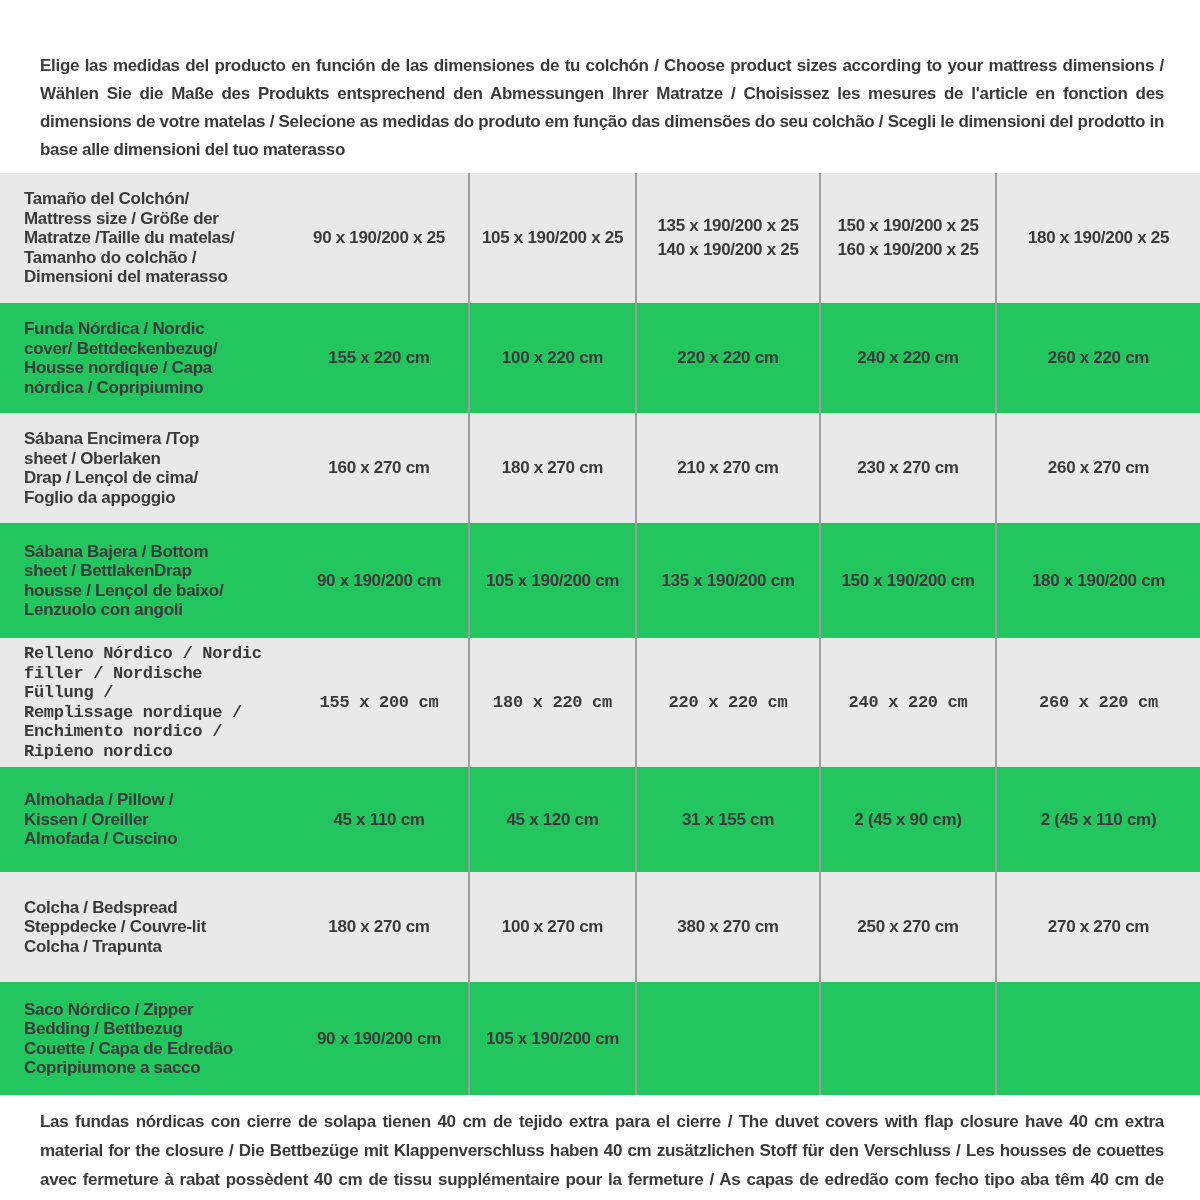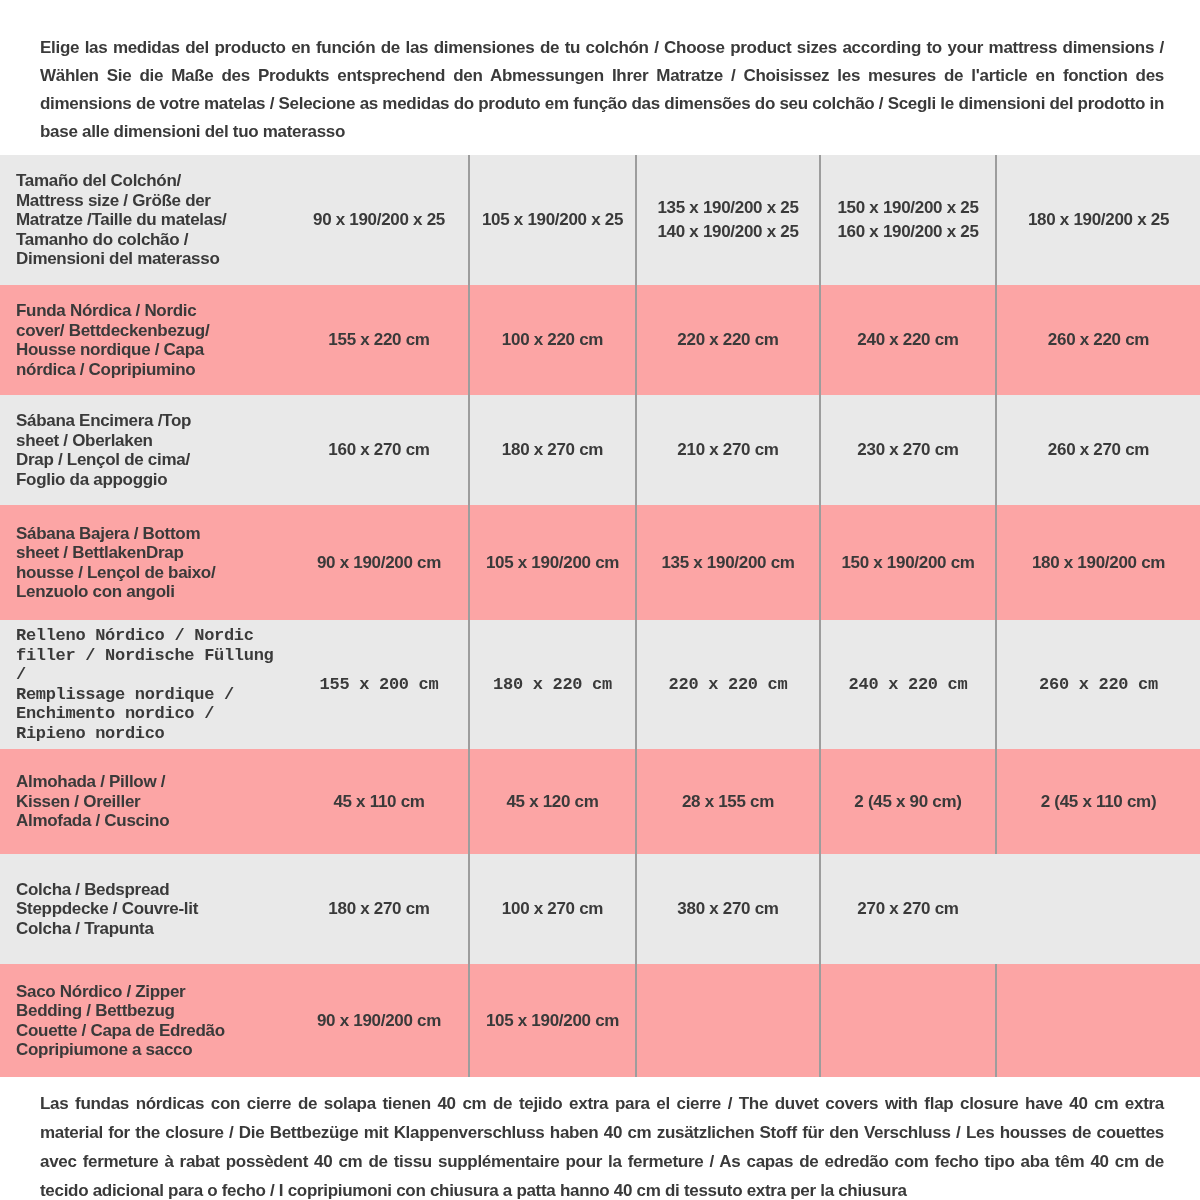--- a/index.html
+++ b/index.html
@@ -3,40 +3,40 @@
 <meta charset="utf-8">
 <style>
   html,body{margin:0;padding:0;}
   body{
     width:1200px;height:1200px;background:#ffffff;overflow:hidden;
     font-family:"Liberation Sans",sans-serif;font-weight:700;color:#3a3a3a;
     -webkit-font-smoothing:antialiased;
   }
   .page{width:1200px;height:1200px;position:relative;}
   .intro{
-    margin:0 36px 0 40px;padding-top:34px;
+    margin:0 36px 0 40px;padding-top:52px;
     font-size:17px;line-height:28px;letter-spacing:-0.3px;
     text-align:justify;white-space:normal;
   }
   .size-table{margin-top:9px;width:1200px;}
   .trow{
     display:grid;
     grid-template-columns:290px 178px 167px 184px 176px 205px;
-    width:1200px;box-sizing:border-box;background:#fca5a5;
+    width:1200px;box-sizing:border-box;background:#22c55e;
   }
   .trow.alt{background:#e9e9e9;}
   .cell{
     display:flex;align-items:center;justify-content:center;
     text-align:center;white-space:pre-line;
     font-size:17px;line-height:24px;letter-spacing:-0.3px;
     box-sizing:border-box;padding:6px 4px;
   }
   .cell.label{
     justify-content:flex-start;text-align:left;
-    padding-left:16px;padding-right:10px;
+    padding-left:24px;padding-right:10px;
     line-height:19.5px;font-size:17px;
   }
   .trow .cell:nth-child(n+3){border-left:2px solid #9d9d9d;}
   .rh0{min-height:130px;}
   .rh1{min-height:110px;}
   .rh2{min-height:110px;}
   .rh3{min-height:115px;}
   .rh4{min-height:125px;font-family:Liberation Mono, monospace;}
   .rh5{min-height:105px;}
   .rh6{min-height:110px;}
@@ -119,32 +119,33 @@
       <div class="cell">240 x 220 cm</div>
       <div class="cell">260 x 220 cm</div>
     </div>
 
     <div class="trow rh5">
       <div class="cell label">Almohada  / Pillow /
 Kissen / Oreiller
 Almofada / Cuscino</div>
       <div class="cell">45 x 110 cm</div>
       <div class="cell">45 x 120 cm</div>
-      <div class="cell">28 x 155 cm</div>
+      <div class="cell">31 x 155 cm</div>
       <div class="cell">2 (45 x 90 cm)</div>
       <div class="cell">2 (45 x 110 cm)</div>
     </div>
 
     <div class="trow alt rh6">
       <div class="cell label">Colcha / Bedspread
 Steppdecke / Couvre-lit
 Colcha / Trapunta</div>
       <div class="cell">180 x 270 cm</div>
       <div class="cell">100 x 270 cm</div>
       <div class="cell">380 x 270 cm</div>
+      <div class="cell">250 x 270 cm</div>
       <div class="cell">270 x 270 cm</div>
     </div>
 
     <div class="trow rh7">
       <div class="cell label">Saco Nórdico / Zipper
 Bedding / Bettbezug
 Couette  / Capa de Edredão
 Copripiumone a sacco</div>
       <div class="cell">90 x 190/200 cm</div>
       <div class="cell">105 x 190/200 cm</div>

